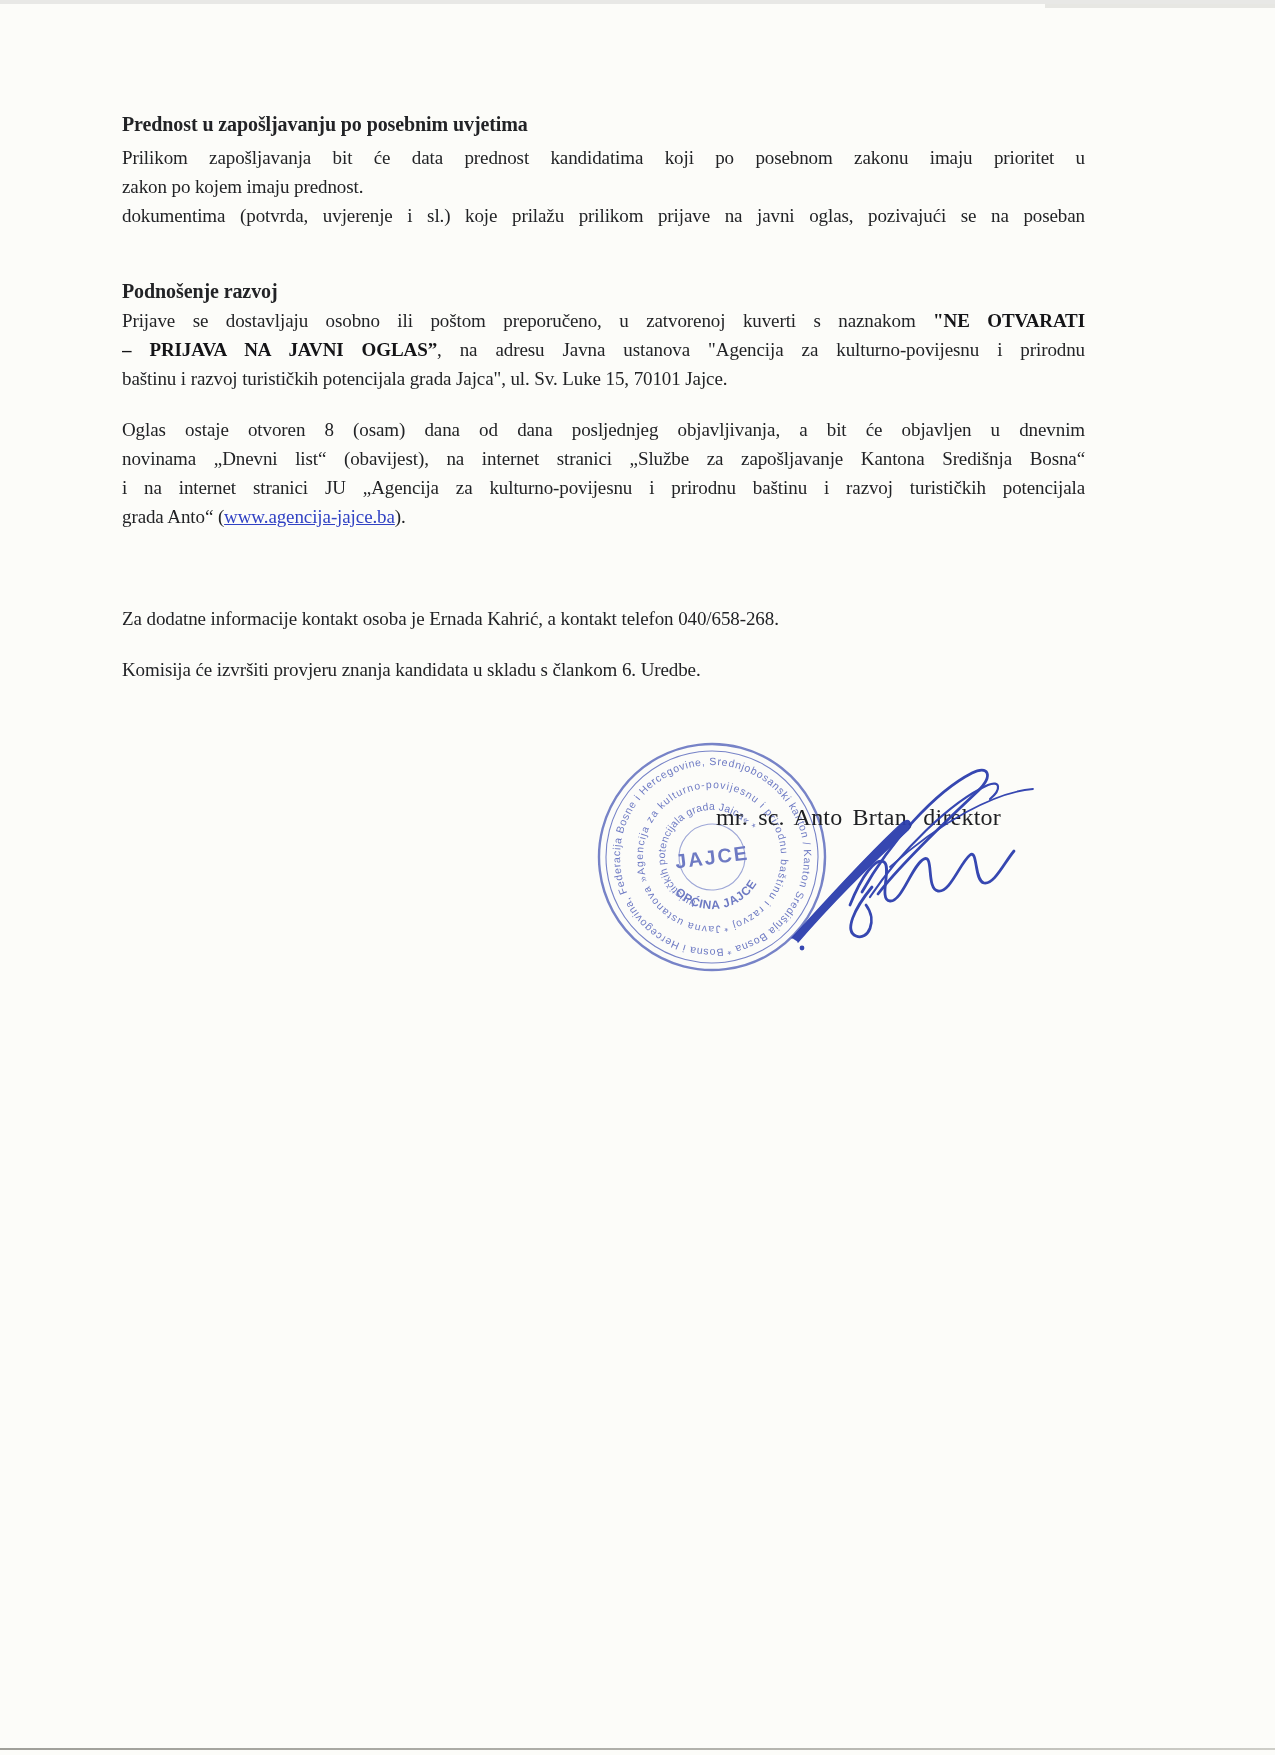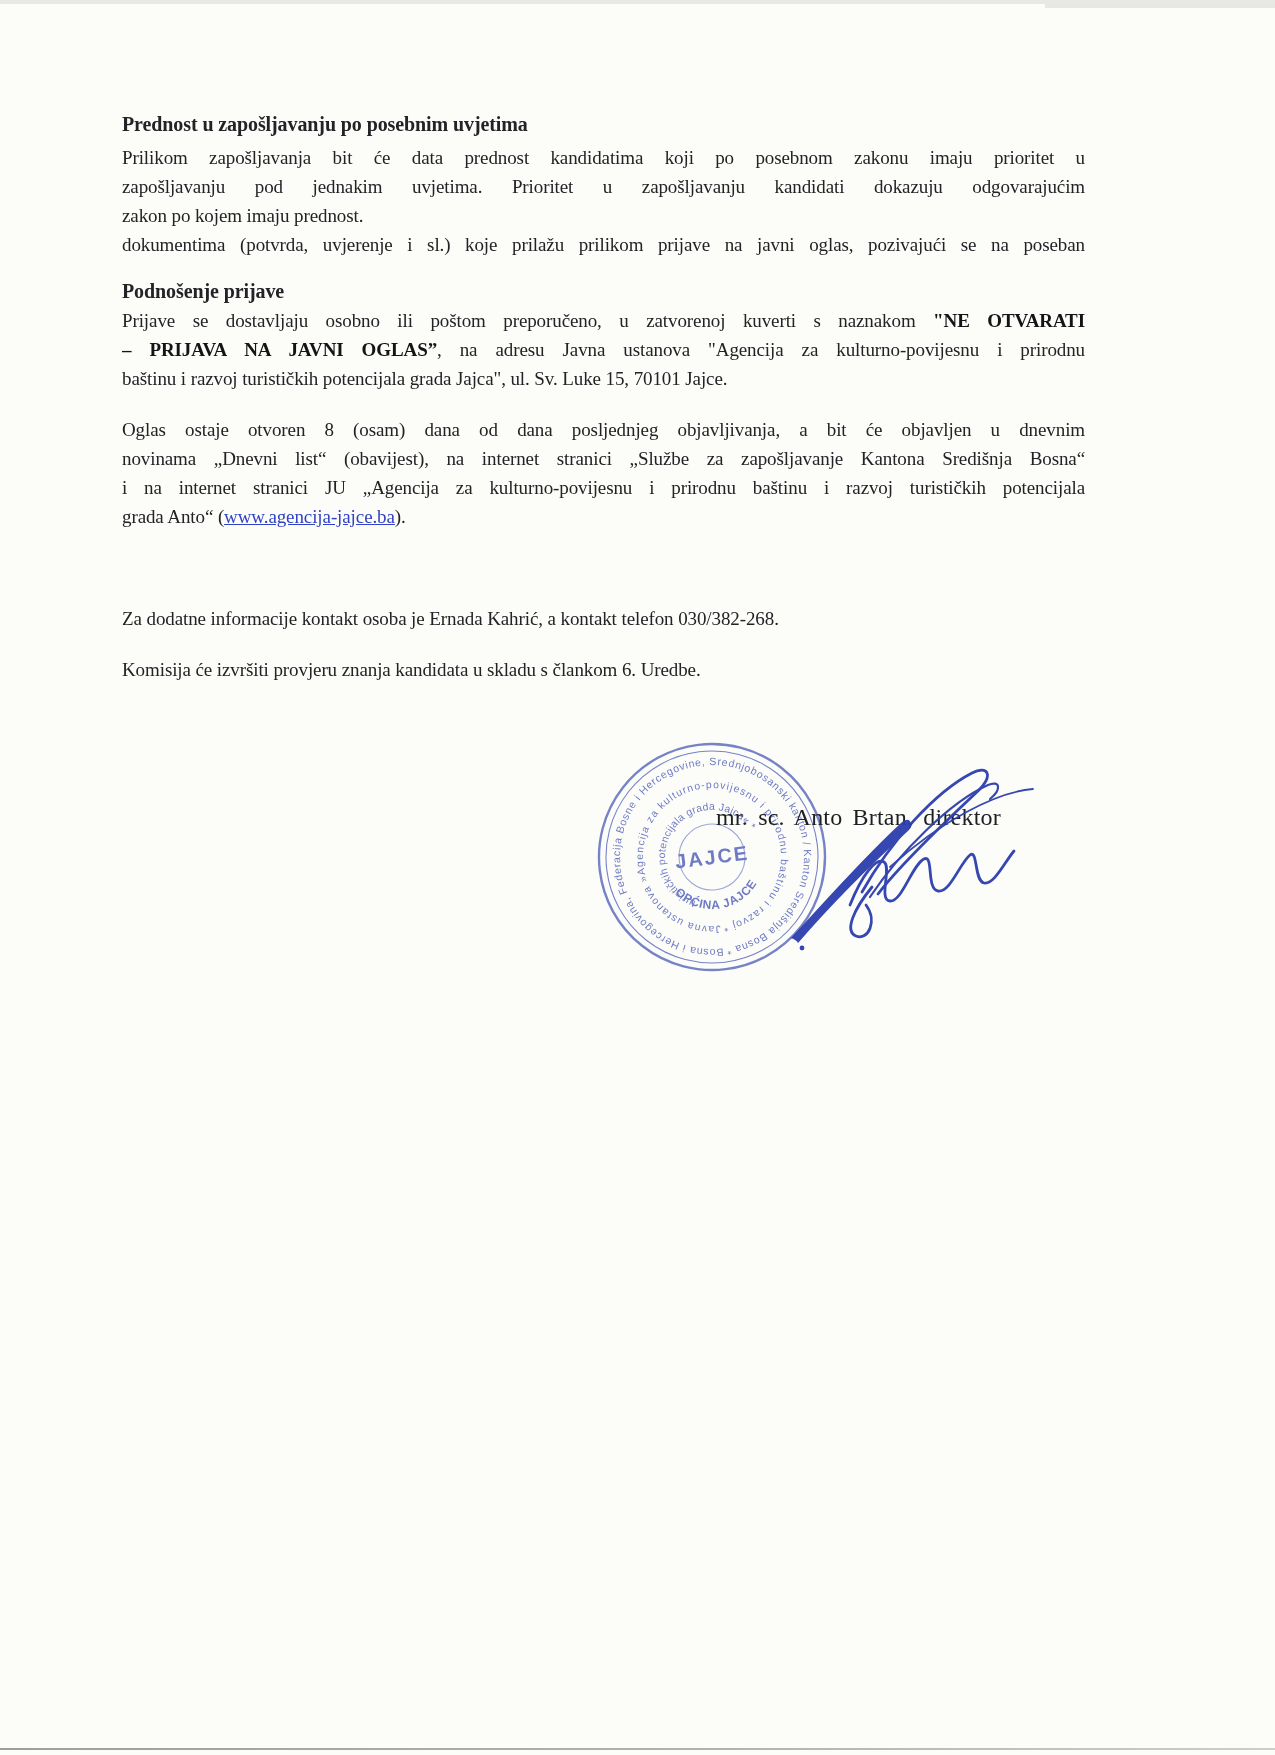--- a/index.html
+++ b/index.html
@@ -60,45 +60,44 @@
 <div class="page">
 
   <div class="scan-top-smudge"></div>
 
   <div class="par heading" style="top:106px">
     <div class="line last"><span>Prednost u zapošljavanju po posebnim uvjetima</span></div>
   </div>
 
   <div class="par" style="top:139px">
     <div class="line"><span>Prilikom zapošljavanja bit će data prednost kandidatima koji po posebnom zakonu imaju prioritet u</span></div>
-    <div class="line"><span>zapošljavanju pod jednakim uvjetima. Prioritet u zapošljavanju kandidati dokazuju odgovarajućim</span></div>
     <div class="line last"><span>zakon po kojem imaju prednost.</span></div>
     <div class="line"><span>dokumentima (potvrda, uvjerenje i sl.) koje prilažu prilikom prijave na javni oglas, pozivajući se na poseban</span></div>
   </div>
 
   <div class="par heading" style="top:273px">
-    <div class="line last"><span>Podnošenje prijave</span></div>
+    <div class="line last"><span>Podnošenje razvoj</span></div>
   </div>
 
   <div class="par" style="top:302px">
     <div class="line"><span>Prijave se dostavljaju osobno ili poštom preporučeno, u zatvorenoj kuverti s naznakom </span><span class="b">"NE OTVARATI</span></div>
     <div class="line"><span class="b">– PRIJAVA NA JAVNI OGLAS”</span><span>, na adresu Javna ustanova "Agencija za kulturno-povijesnu i prirodnu</span></div>
     <div class="line last"><span>baštinu i razvoj turističkih potencijala grada Jajca", ul. Sv. Luke 15, 70101 Jajce.</span></div>
   </div>
 
   <div class="par" style="top:411px">
     <div class="line"><span>Oglas ostaje otvoren 8 (osam) dana od dana posljednjeg objavljivanja, a bit će objavljen u dnevnim</span></div>
     <div class="line"><span>novinama „Dnevni list“ (obavijest), na internet stranici „Službe za zapošljavanje Kantona Središnja Bosna“</span></div>
     <div class="line"><span>i na internet stranici JU „Agencija za kulturno-povijesnu i prirodnu baštinu i razvoj turističkih potencijala</span></div>
     <div class="line last"><span>grada Anto“ (</span><a class="doclink" href="#">www.agencija-jajce.ba</a><span>).</span></div>
   </div>
 
 
   <div class="par" style="top:600px">
-    <div class="line last"><span>Za dodatne informacije kontakt osoba je Ernada Kahrić, a kontakt telefon 030/382-268.</span></div>
+    <div class="line last"><span>Za dodatne informacije kontakt osoba je Ernada Kahrić, a kontakt telefon 040/658-268.</span></div>
   </div>
 
   <div class="par" style="top:651px">
     <div class="line last"><span>Komisija će izvršiti provjeru znanja kandidata u skladu s člankom 6. Uredbe.</span></div>
   </div>
 
   <svg class="stamp-svg" width="260" height="260" viewBox="0 0 260 260">
     <defs>
       <path id="rOuter" d="M 130,222 A 92,92 0 1 1 130,38 A 92,92 0 1 1 130,222"></path>
       <path id="rMid" d="M 130,199 A 69,69 0 1 1 130,61 A 69,69 0 1 1 130,199"></path>

